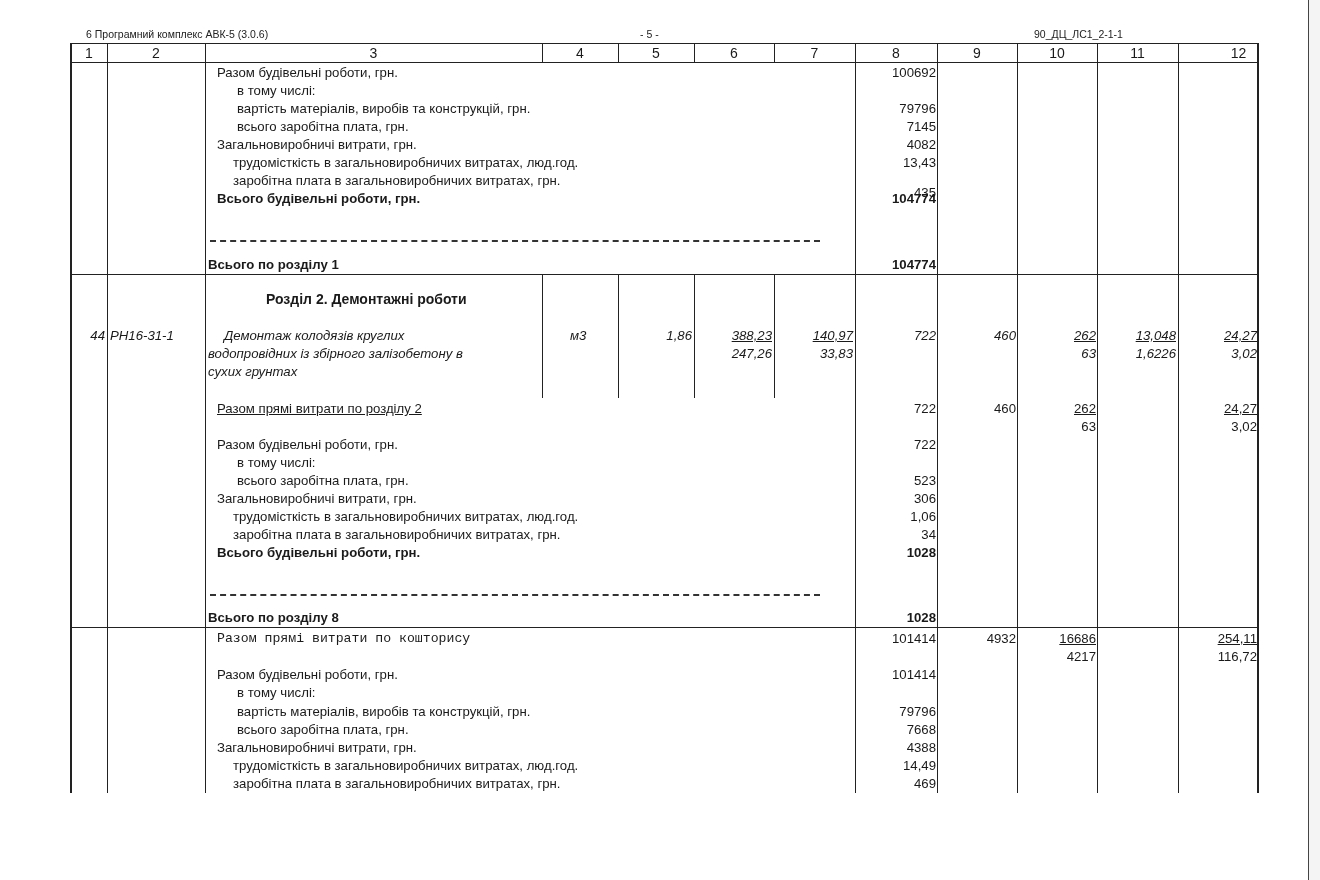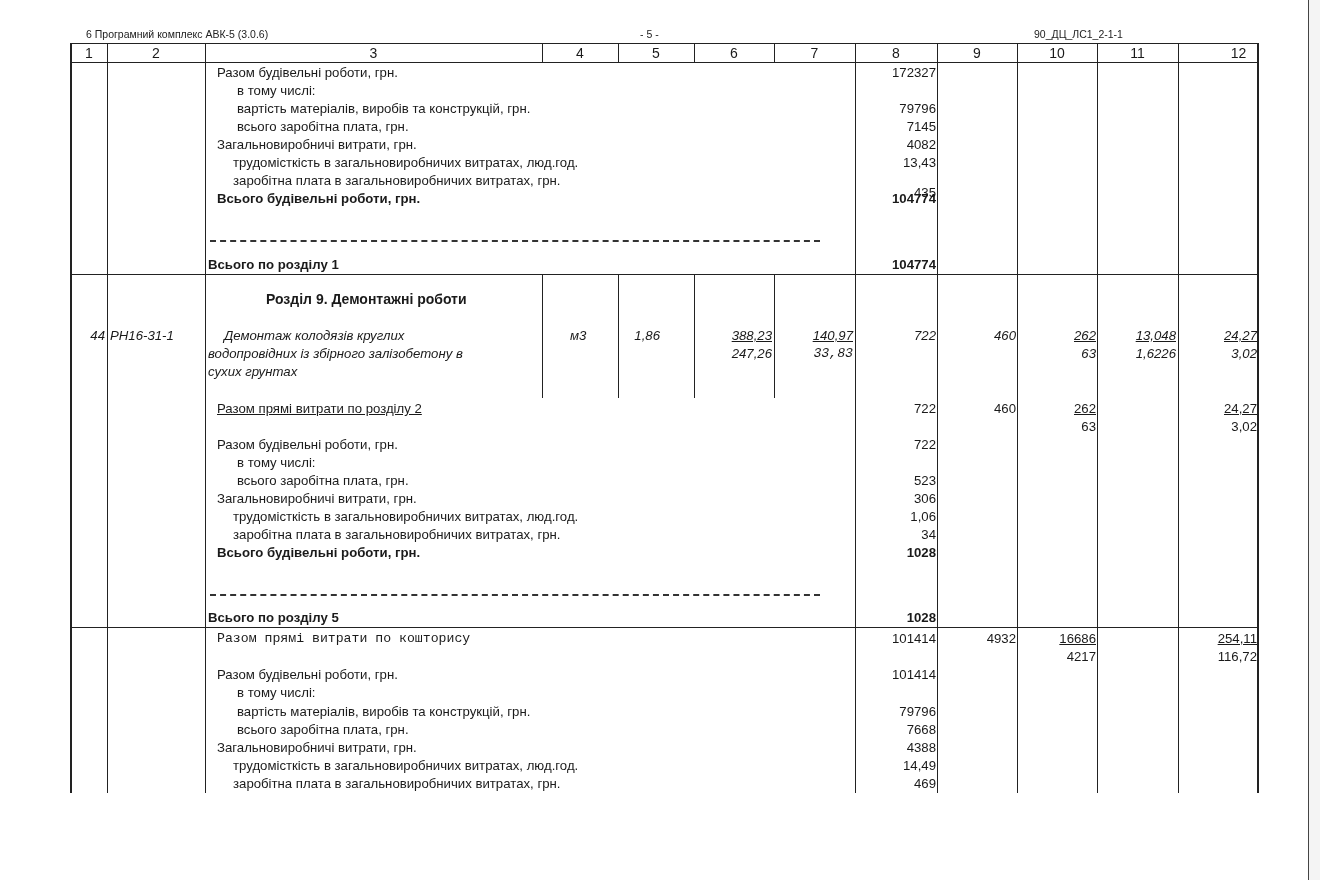--- a/index.html
+++ b/index.html
@@ -66,21 +66,21 @@
   <div class="colhead" style="left:774px; width:81px;">7</div>
   <div class="colhead" style="left:855px; width:82px;">8</div>
   <div class="colhead" style="left:937px; width:80px;">9</div>
   <div class="colhead" style="left:1017px; width:80px;">10</div>
   <div class="colhead" style="left:1097px; width:81px;">11</div>
   <div class="colhead" style="left:1194px; width:89px;">12</div>
 </div>
 
 <div>
   <div class="t" style="left:217px; top:64px;">Разом будівельні роботи, грн.</div>
-  <div class="num" style="right:384px; top:64px;">172327</div>
+  <div class="num" style="right:384px; top:64px;">100692</div>
   <div class="t" style="left:237px; top:82px;">в тому числі:</div>
   <div class="t" style="left:237px; top:100px;">вартість матеріалів, виробів та конструкцій, грн.</div>
   <div class="num" style="right:384px; top:100px;">79796</div>
   <div class="t" style="left:237px; top:118px;">всього заробітна плата, грн.</div>
   <div class="num" style="right:384px; top:118px;">7145</div>
   <div class="t" style="left:217px; top:136px;">Загальновиробничі витрати, грн.</div>
   <div class="num" style="right:384px; top:136px;">4082</div>
   <div class="t" style="left:233px; top:154px;">трудомісткість в загальновиробничих витратах, люд.год.</div>
   <div class="num" style="right:384px; top:154px;">13,43</div>
   <div class="t" style="left:233px; top:172px;">заробітна плата в загальновиробничих витратах, грн.</div>
@@ -88,34 +88,34 @@
   <div class="t b" style="left:217px; top:190px;">Всього будівельні роботи, грн.</div>
   <div class="num b" style="right:384px; top:190px;">104774</div>
 
   <div class="dash" style="left:210px; top:240px; width:610px;"></div>
 
   <div class="t b" style="left:208px; top:256px;">Всього по розділу 1</div>
   <div class="num b" style="right:384px; top:256px;">104774</div>
 </div>
 
 <div>
-  <div class="t b" style="left:266px; top:290px; font-size:14px;">Розділ 9. Демонтажні роботи</div>
+  <div class="t b" style="left:266px; top:290px; font-size:14px;">Розділ 2. Демонтажні роботи</div>
 
   <div>
     <div class="num i" style="right:1215px; top:327px;">44</div>
     <div class="t i" style="left:110px; top:327px;">РН16-31-1</div>
     <div class="t i" style="left:224px; top:327px;">Демонтаж колодязів круглих</div>
     <div class="t i" style="left:208px; top:345px;font-style:italic;">водопровідних із збірного залізобетону в</div>
     <div class="t i" style="left:208px; top:363px;">сухих грунтах</div>
     <div class="t i" style="left:570px; top:327px;">м3</div>
-    <div class="num i" style="right:660px; top:327px;">1,86</div>
+    <div class="num i" style="right:628px; top:327px;">1,86</div>
     <div class="num i u" style="right:548px; top:327px;">388,23</div>
     <div class="num i" style="right:548px; top:345px;">247,26</div>
     <div class="num i u" style="right:467px; top:327px;">140,97</div>
-    <div class="num i" style="right:467px; top:345px;font-family:Liberation Mono, monospace;">33,83</div>
+    <div class="num i" style="right:467px; top:345px;">33,83</div>
     <div class="num i" style="right:384px; top:327px;">722</div>
     <div class="num i" style="right:304px; top:327px;">460</div>
     <div class="num i u" style="right:224px; top:327px;">262</div>
     <div class="num i" style="right:224px; top:345px;">63</div>
     <div class="num i u" style="right:144px; top:327px;">13,048</div>
     <div class="num i" style="right:144px; top:345px;">1,6226</div>
     <div class="num i u" style="right:63px; top:327px;">24,27</div>
     <div class="num i" style="right:63px; top:345px;">3,02</div>
   </div>
 
@@ -138,21 +138,21 @@
   <div class="num" style="right:384px; top:490px;">306</div>
   <div class="t" style="left:233px; top:508px;">трудомісткість в загальновиробничих витратах, люд.год.</div>
   <div class="num" style="right:384px; top:508px;">1,06</div>
   <div class="t" style="left:233px; top:526px;">заробітна плата в загальновиробничих витратах, грн.</div>
   <div class="num" style="right:384px; top:526px;">34</div>
   <div class="t b" style="left:217px; top:544px;">Всього будівельні роботи, грн.</div>
   <div class="num b" style="right:384px; top:544px;">1028</div>
 
   <div class="dash" style="left:210px; top:594px; width:610px;"></div>
 
-  <div class="t b" style="left:208px; top:609px;">Всього по розділу 5</div>
+  <div class="t b" style="left:208px; top:609px;">Всього по розділу 8</div>
   <div class="num b" style="right:384px; top:609px;">1028</div>
 </div>
 
 <div>
   <div>
     <div class="t" style="left:217px; top:630px;font-family:Liberation Mono, monospace;">Разом прямі витрати по кошторису</div>
     <div class="num" style="right:384px; top:630px;">101414</div>
     <div class="num" style="right:304px; top:630px;">4932</div>
     <div class="num u" style="right:224px; top:630px;">16686</div>
     <div class="num" style="right:224px; top:648px;">4217</div>

